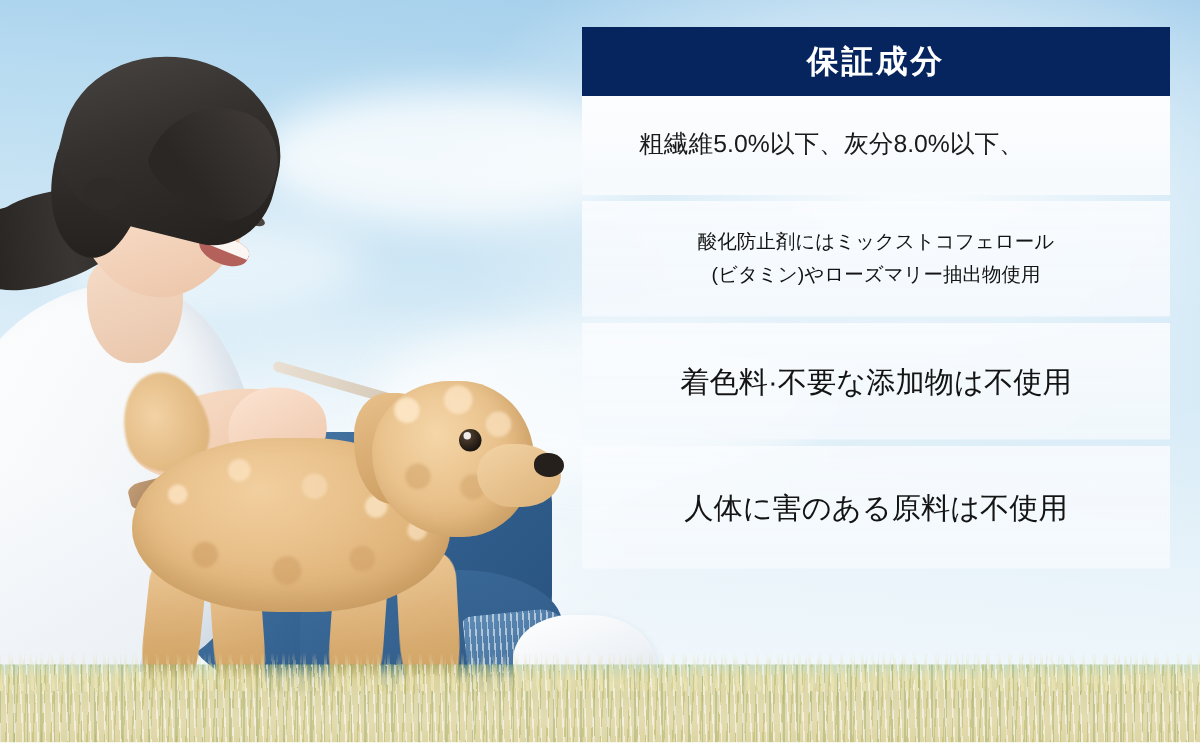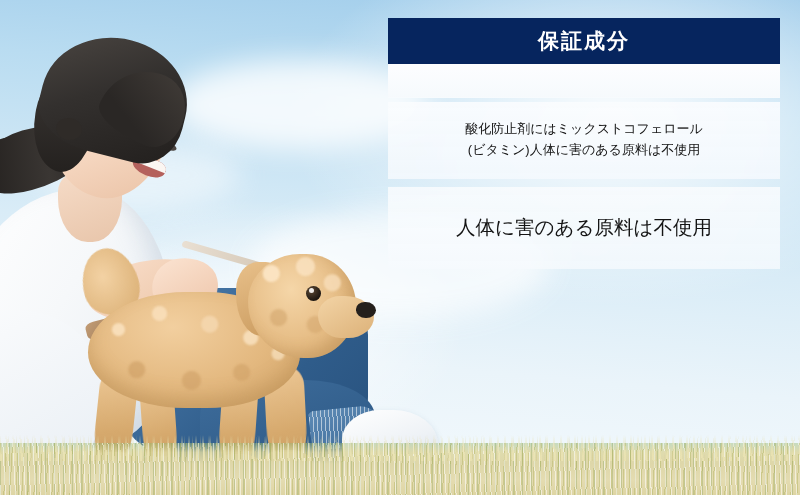--- a/index.html
+++ b/index.html
@@ -397,32 +397,36 @@
     <div class="grass-top"></div>
   </div>
 
   <div class="panels">
 
     <div class="panel">
       <div class="panel-head">
         <span class="panel-head-title">保証成分</span>
       </div>
       <div class="panel-spec">
+        <div class="spec-line">粗繊維5.0%以下、灰分8.0%以下、</div>
       </div>
     </div>
 
     <div class="gap"></div>
 
     <div class="panel panel-note">
       <div class="note-line">酸化防止剤にはミックストコフェロール</div>
-      <div class="note-line">(ビタミン)人体に害のある原料は不使用</div>
+      <div class="note-line">(ビタミン)やローズマリー抽出物使用</div>
     </div>
 
     <div class="gap"></div>
 
+    <div class="panel panel-short">
+      <span class="short-line">着色料·不要な添加物は不使用</span>
+    </div>
 
     <div class="gap"></div>
 
     <div class="panel panel-short-last">
       <span class="short-line">人体に害のある原料は不使用</span>
     </div>
 
   </div>
 </div>
 

